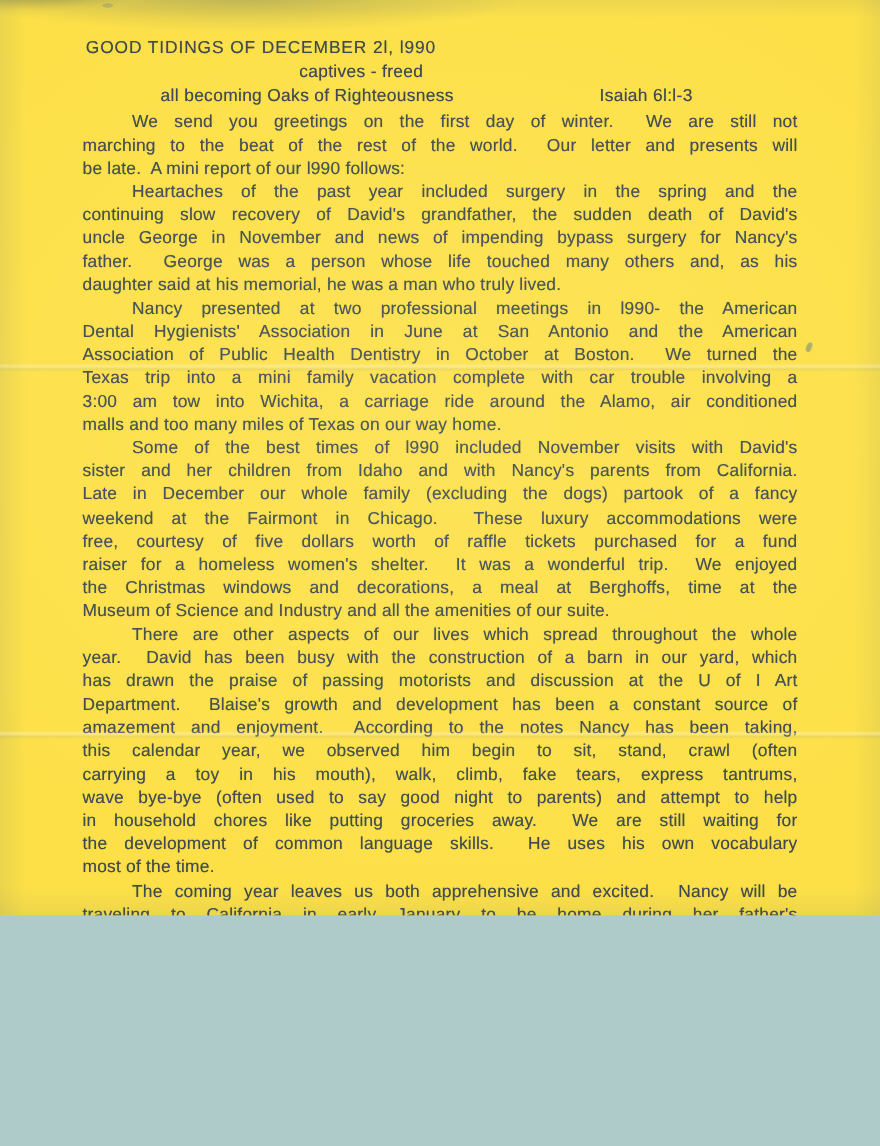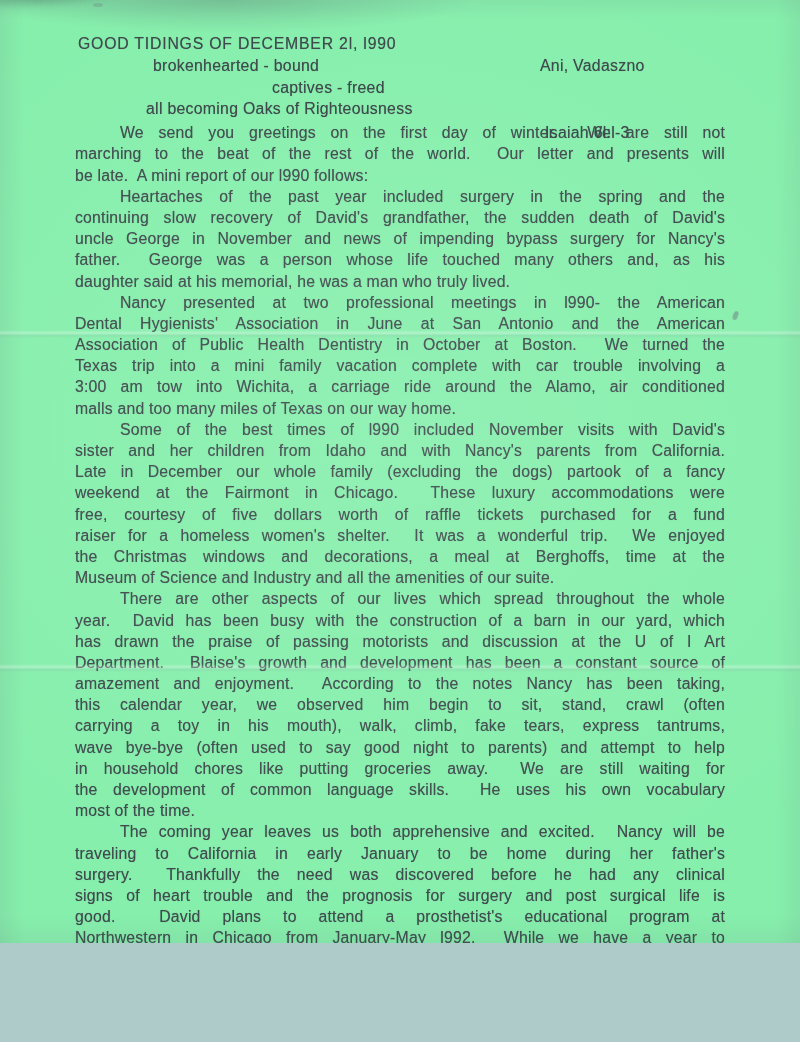--- a/index.html
+++ b/index.html
@@ -3,22 +3,22 @@
 <meta charset="utf-8">
 <style>
   html, body { margin: 0; padding: 0; }
   body {
     width: 800px; height: 1042px;
     background: #aecbc9;
     font-family: "Liberation Sans", sans-serif;
   }
   .paper {
     position: relative;
-    width: 800px; height: 943px;
-    background: #86efac;
+    width: 800px; height: 832px;
+    background: #fde047;
     overflow: hidden;
     color: #3e4a4d;
   }
   
   .texture {
     position: absolute; inset: 0;
     pointer-events: none;
     background:
       radial-gradient(120% 90% at 50% 46%, rgba(255,255,255,0.10) 0%, rgba(255,255,255,0) 62%),
       radial-gradient(45% 5% at 28% 0%, rgba(75,98,99,0.28), rgba(75,98,99,0) 70%),
@@ -67,21 +67,21 @@
     white-space: nowrap;
   }
   .hline span { position: absolute; top: 0; }
   .pos-title    { left: 78px;  letter-spacing: 0.8px; }
   .pos-family   { left: 408px; letter-spacing: 0.6px; }
   .pos-family2  { left: 540px; }
   .pos-broken   { left: 153px; }
   .pos-captives { left: 272px; }
   .pos-sad      { left: 352px; }
   .pos-oaks     { left: 146px; }
-  .pos-isaiah   { left: 545px; margin-top: 24px; }
+  .pos-isaiah   { left: 545px; }
 
   .letter-body { margin-top: 2px; }
   .bline {
     box-sizing: border-box;
     width: 650px;
     margin-left: 75px;
     height: 21.2px; line-height: 21.2px;
     font-size: 15.8px;
     letter-spacing: 0.2px;
     text-align: justify;
@@ -99,24 +99,20 @@
   <div class="texture"></div>
   <div class="corner-shadow"></div>
   <div class="crease top"></div>
   <div class="crease bottom"></div>
   <div class="speck mark-right"></div>
   <div class="speck mark-top"></div>
 
   <div class="letter-header">
     <div class="hline">
       <span class="pos-title">GOOD TIDINGS OF DECEMBER 2l, l990</span>
-    </div>
-    <div class="hline">
-      <span class="pos-broken">brokenhearted - bound</span>
-      <span class="pos-family2">Ani, Vadaszno</span>
     </div>
     <div class="hline">
       <span class="pos-captives">captives - freed</span>
     </div>
     <div class="hline">
       <span class="pos-oaks">all becoming Oaks of Righteousness</span>
       <span class="pos-isaiah">Isaiah 6l:l-3</span>
     </div>
   </div>
 

